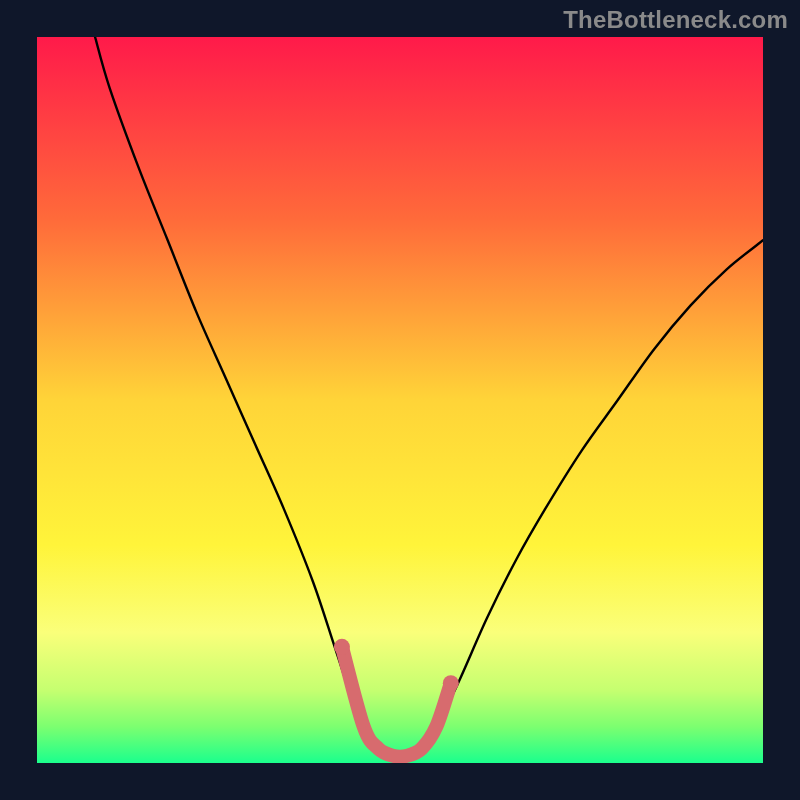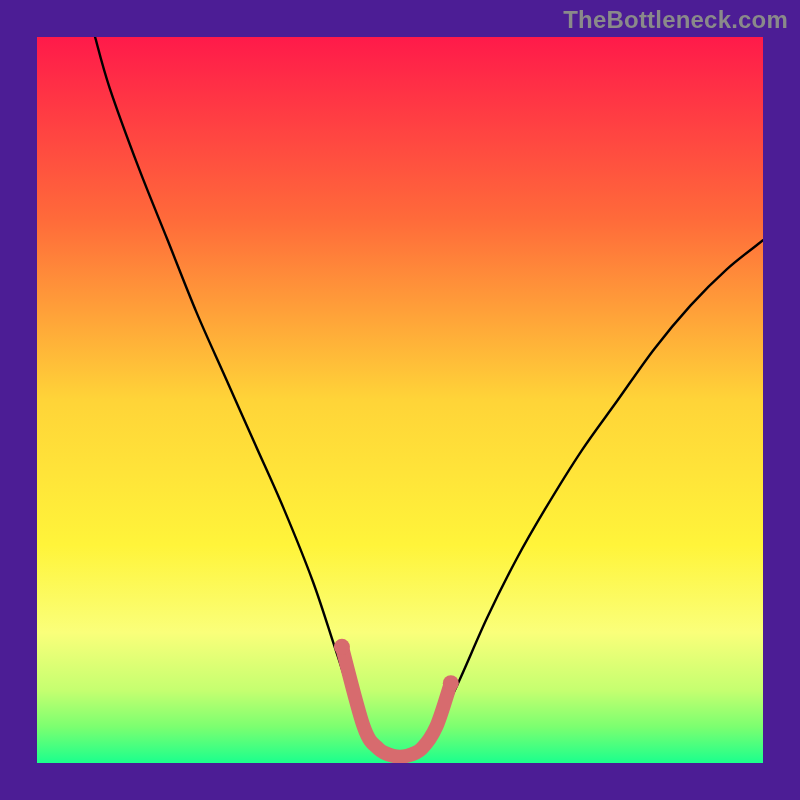--- a/index.html
+++ b/index.html
@@ -10,21 +10,21 @@
     background: #000;
     overflow: hidden;
     font-family: Arial, Helvetica, sans-serif;
   }
   .frame {
     position: absolute;
     left: 0;
     top: 0;
     width: 800px;
     height: 800px;
-    background: #4c1d95;
+    background: #0f172a;
   }
   .plot {
     position: absolute;
     left: 37px;
     top: 37px;
     width: 726px;
     height: 726px;
     overflow: hidden;
   }
   .bg-gradient {

